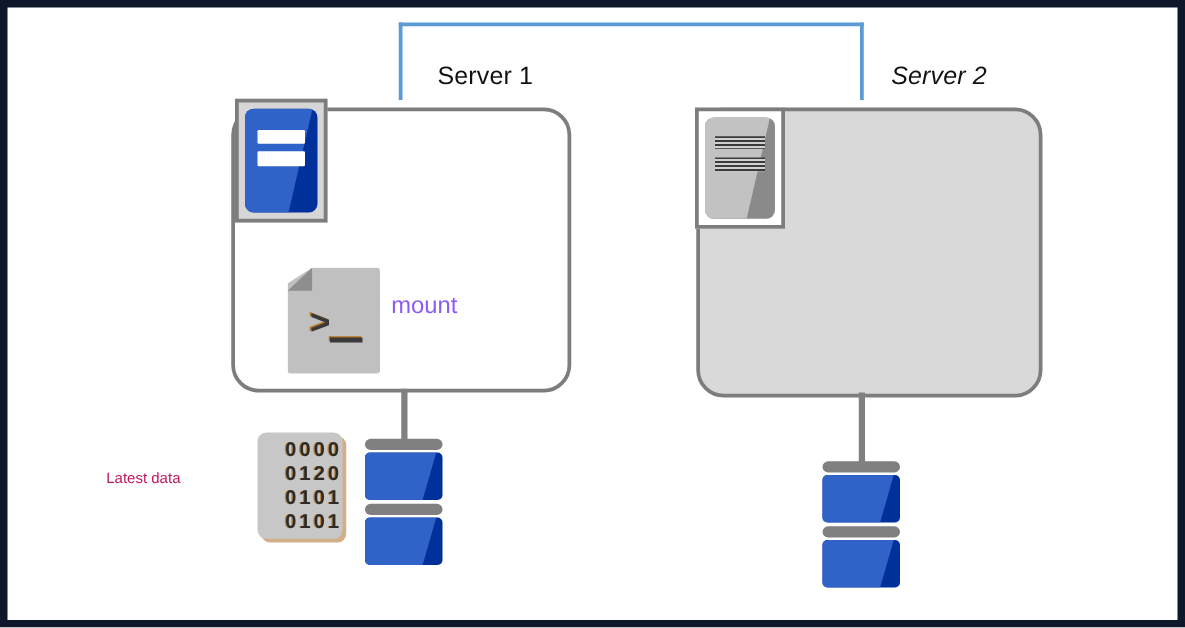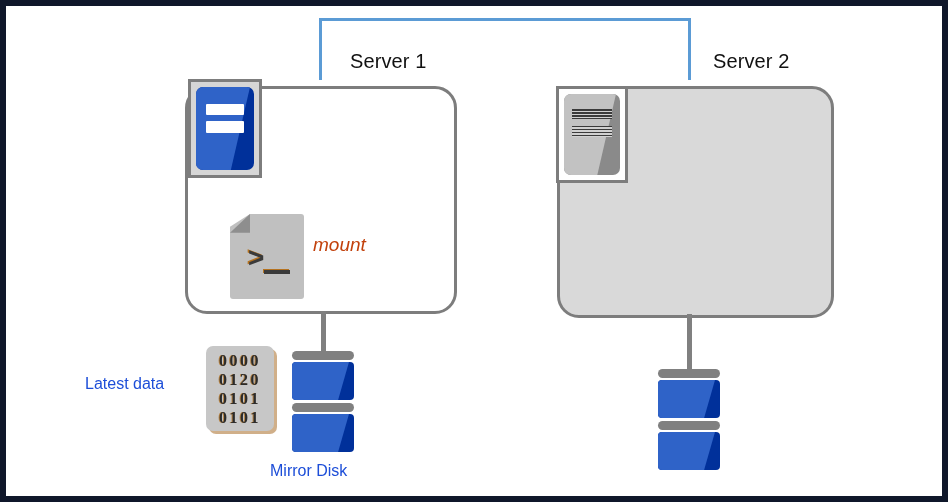--- a/index.html
+++ b/index.html
@@ -25,21 +25,21 @@
 
   
   .server-label {
     position: absolute;
     font-size: 20px;
     color: #111111;
     white-space: nowrap;
     letter-spacing: 0.1px;
   }
   #label-server1 { left: 344px; top: 44px; }
-  #label-server2 { left: 707px; top: 44px; }
+  #label-server2 { left: 707px; top: 44px; font-style: italic; }
 
   
   .server-box {
     position: absolute;
     border: 3px solid #7d7d7d;
     border-radius: 22px;
   }
   #box-server1 {
     left: 179px; top: 80px; width: 272px; height: 228px;
     background: #ffffff;
@@ -142,24 +142,23 @@
     position: absolute;
     left: 34px; top: 56px;
     width: 26px; height: 4px;
     background: #3a3a3a;
     box-shadow: -1px -1px 0 #b5721f;
   }
   #mount-text {
     position: absolute;
     left: 307px; top: 226px;
     font-size: 19px;
-    color: #c2410c;
+    color: #8b5cf6;
     line-height: 26px;
     white-space: nowrap;
-    font-style: italic;
   }
 
   
   .connector {
     position: absolute;
     width: 5px;
     background: #808080;
   }
   #connector-1 { left: 315px; top: 305px; height: 44px; }
   #connector-2 { left: 681px; top: 308px; height: 57px; }
@@ -198,34 +197,35 @@
     width: 68px; height: 85px;
     background: #c7c7c7;
     border-radius: 7px;
     box-shadow: 3px 3px 0 rgba(170,110,40,0.55);
     display: flex;
     flex-direction: column;
     align-items: center;
     justify-content: center;
   }
   #binary-block .brow {
-    font-family: Liberation Serif, serif;
+    font-family: Liberation Sans, sans-serif;
     font-size: 16px;
     font-weight: 700;
     color: #2b2b2b;
     letter-spacing: 2.5px;
     line-height: 19px;
     text-shadow: -1px 0 0 rgba(180,120,45,0.85);
+    padding-left: 22px;
   }
 
   
   .caption {
     position: absolute;
-    font-size: 16px;
-    color: #1d4ed8;
+    font-size: 12px;
+    color: #be185d;
     white-space: nowrap;
   }
   #label-latest-data { left: 79px; top: 369px; }
   #label-mirror-disk { left: 264px; top: 456px; }
 </style>
 </head>
 <body>
 
 <div id="canvas">
 
@@ -285,15 +285,14 @@
   </div>
 
   <div id="binary-block">
     <div class="brow">0000</div>
     <div class="brow">0120</div>
     <div class="brow">0101</div>
     <div class="brow">0101</div>
   </div>
 
   <div class="caption" id="label-latest-data">Latest data</div>
-  <div class="caption" id="label-mirror-disk">Mirror Disk</div>
 
 </div>
 
 </body></html>

